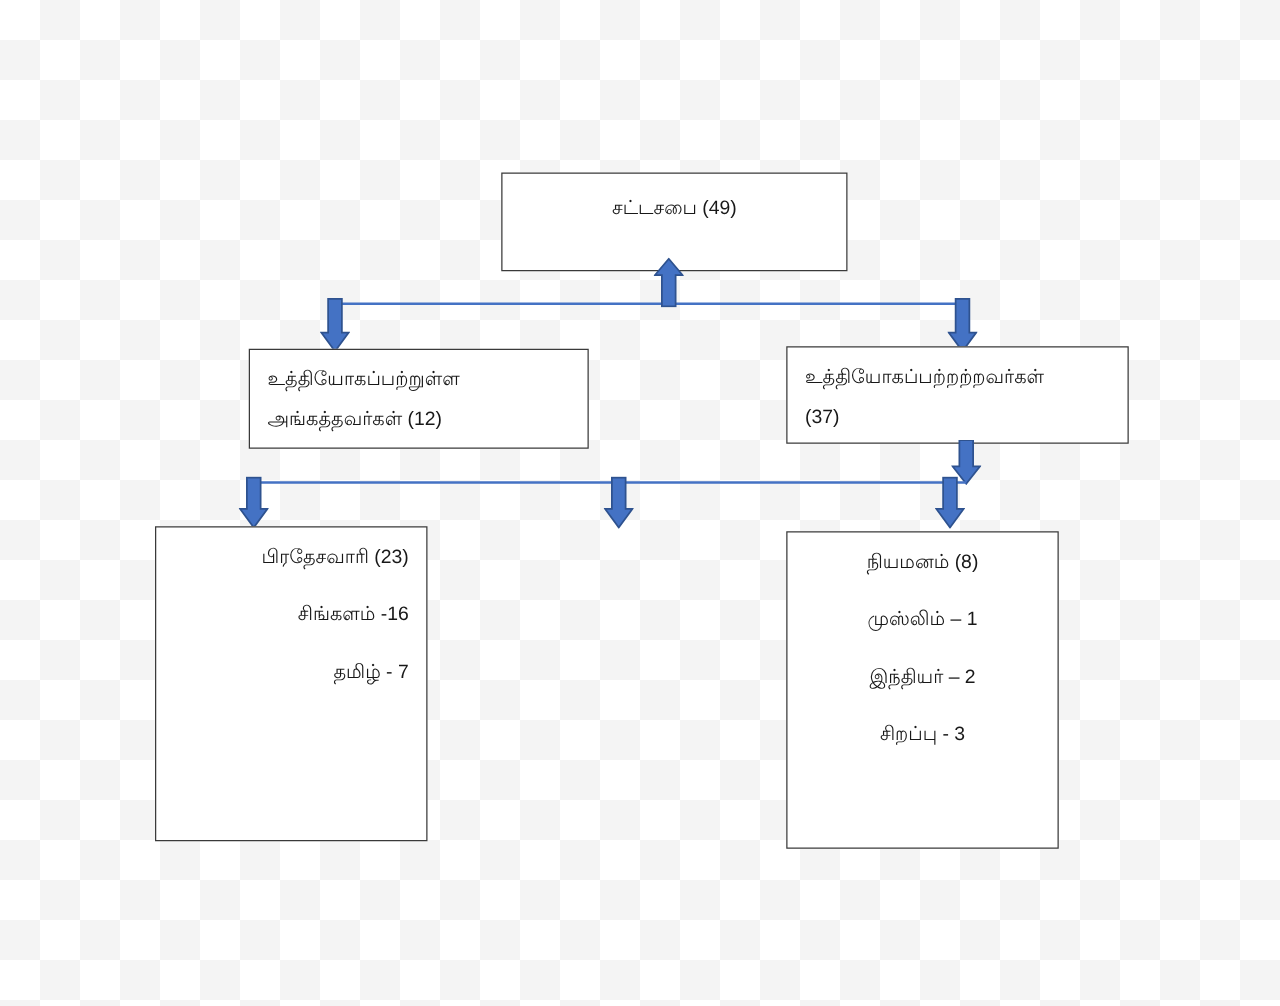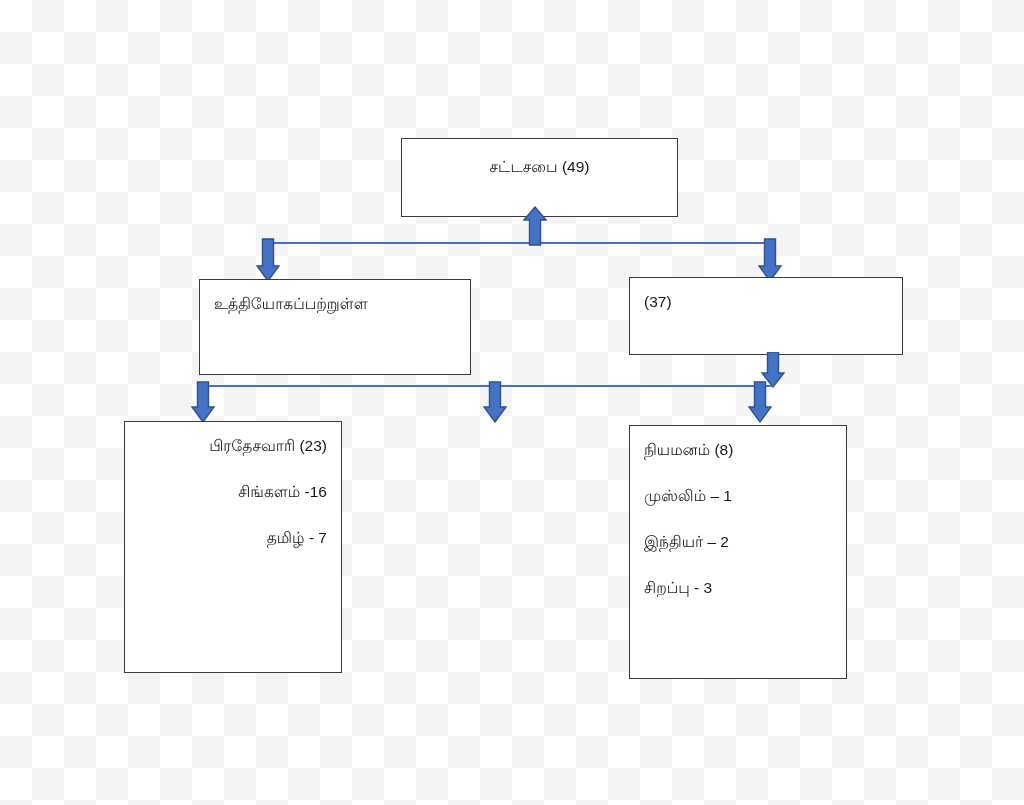--- a/index.html
+++ b/index.html
@@ -50,25 +50,25 @@
   .node.list .line:last-child {
     margin-bottom: 0;
   }
   .node.wrap .line {
     white-space: normal;
     margin-bottom: 8px;
   }
 
   
   #box-assembly       { left: 401px; top: 138px;  width: 277px; height: 79px; }
-  #box-official       { left: 199px; top: 279px;  width: 272px; height: 96px; }
+  #box-official       { left: 199px; top: 279px;  width: 272px; height: 80px; }
   #box-unofficial     { left: 629px; top: 277px;  width: 274px; height: 78px; }
   #box-territorial    { left: 124px; top: 421px;  width: 218px; height: 252px; text-align: right; }
   #box-communal       { left: 388px; top: 424px;  width: 218px; height: 253px; }
-  #box-nominated      { left: 629px; top: 425px;  width: 218px; height: 254px; }
+  #box-nominated      { left: 629px; top: 425px;  width: 218px; height: 254px; text-align: center; }
 
   
   .hline {
     position: absolute;
     height: 0;
     border-top: 2.2px solid #4472c4;
   }
   #hline-1 { left: 268px; top: 242px; width: 504px; }
   #hline-2 { left: 203px; top: 385px; width: 570px; }
 
@@ -105,23 +105,25 @@
   </div>
 
   <div class="arrow" style="left:758px; top:238px;">
     <svg width="24" height="44" viewBox="0 0 24 44">
       <polygon points="6.5,1 17.5,1 17.5,28 23,28 12,43 1,28 6.5,28" fill="#4472C4" stroke="#2E528F" stroke-width="1.4" stroke-linejoin="miter"></polygon>
     </svg>
   </div>
 
   <div class="node wrap" id="box-official">
     <span class="line">உத்தியோகப்பற்றுள்ள</span>
+    <span class="line">அங்கத்தவர்கள் (12)</span>
   </div>
 
   <div class="node wrap" id="box-unofficial">
+    <span class="line">உத்தியோகப்பற்றற்றவர்கள்</span>
     <span class="line">(37)</span>
   </div>
 
   <div class="arrow" style="left:761px; top:352px;">
     <svg width="24" height="36" viewBox="0 0 24 36">
       <polygon points="6.5,0 17.5,0 17.5,21 23,21 12,35 1,21 6.5,21" fill="#4472C4" stroke="#2E528F" stroke-width="1.4" stroke-linejoin="miter"></polygon>
     </svg>
   </div>
 
   <div class="hline" id="hline-2"></div>

